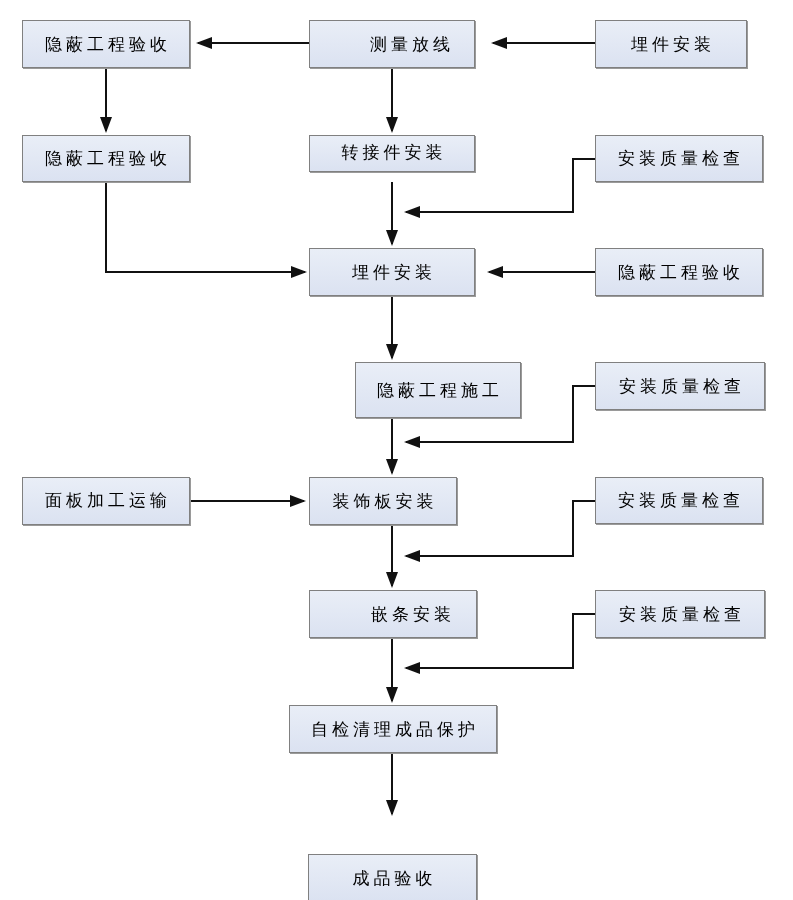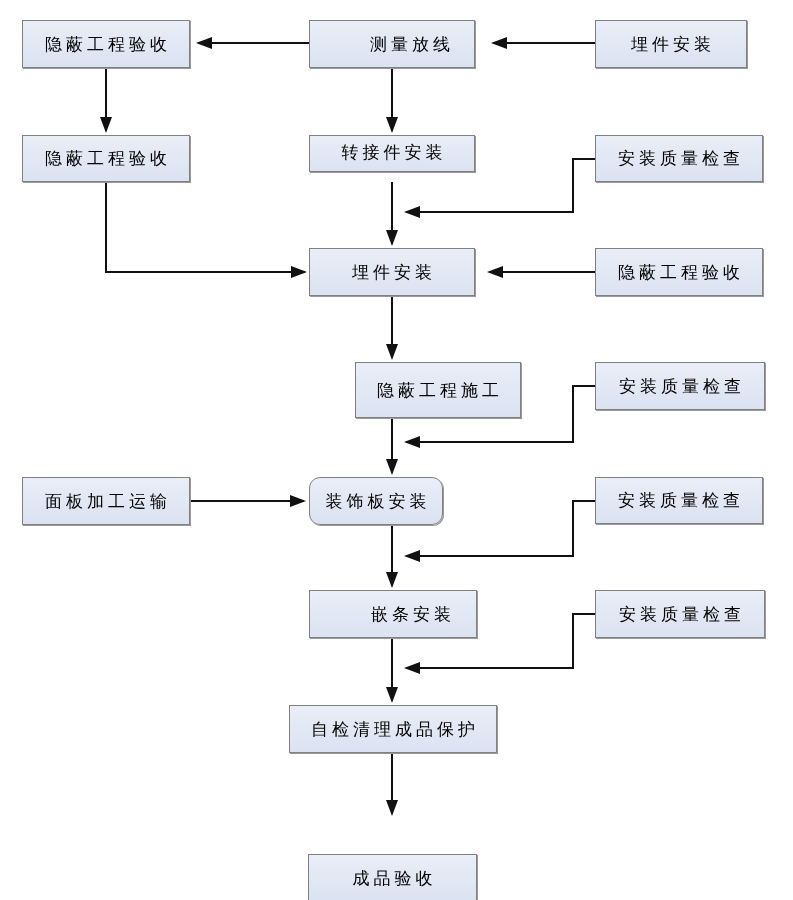--- a/index.html
+++ b/index.html
@@ -100,24 +100,24 @@
       </div>
       <div class="node" style="left: 595px; top: 248px; width: 168px; height: 48px;">
         <span>隐蔽工程验收</span>
       </div>
       <div class="node" style="left: 309px; top: 362px; width: 166px; height: 56px; margin-left: 46px;">
         <span>隐蔽工程施工</span>
       </div>
       <div class="node" style="left: 595px; top: 362px; width: 170px; height: 48px;">
         <span>安装质量检查</span>
       </div>
-      <div class="node" style="left: 22px; top: 477px; width: 168px; height: 48px;">
+      <div class="node" style="left: 22px; top: 477px; width: 168px; height: 48px; font-family: Liberation Mono, monospace;">
         <span>面板加工运输</span>
       </div>
-      <div class="node" style="left: 309px; top: 477px; width: 134px; height: 48px; border-radius: 11px;">
+      <div class="node" style="left: 309px; top: 477px; width: 148px; height: 48px;">
         <span>装饰板安装</span>
       </div>
       <div class="node" style="left: 595px; top: 477px; width: 168px; height: 47px;">
         <span>安装质量检查</span>
       </div>
       <div class="node" style="left: 309px; top: 590px; width: 168px; height: 48px; padding-left: 36px;">
         <span>嵌条安装</span>
       </div>
       <div class="node" style="left: 595px; top: 590px; width: 170px; height: 48px;">
         <span>安装质量检查</span>

